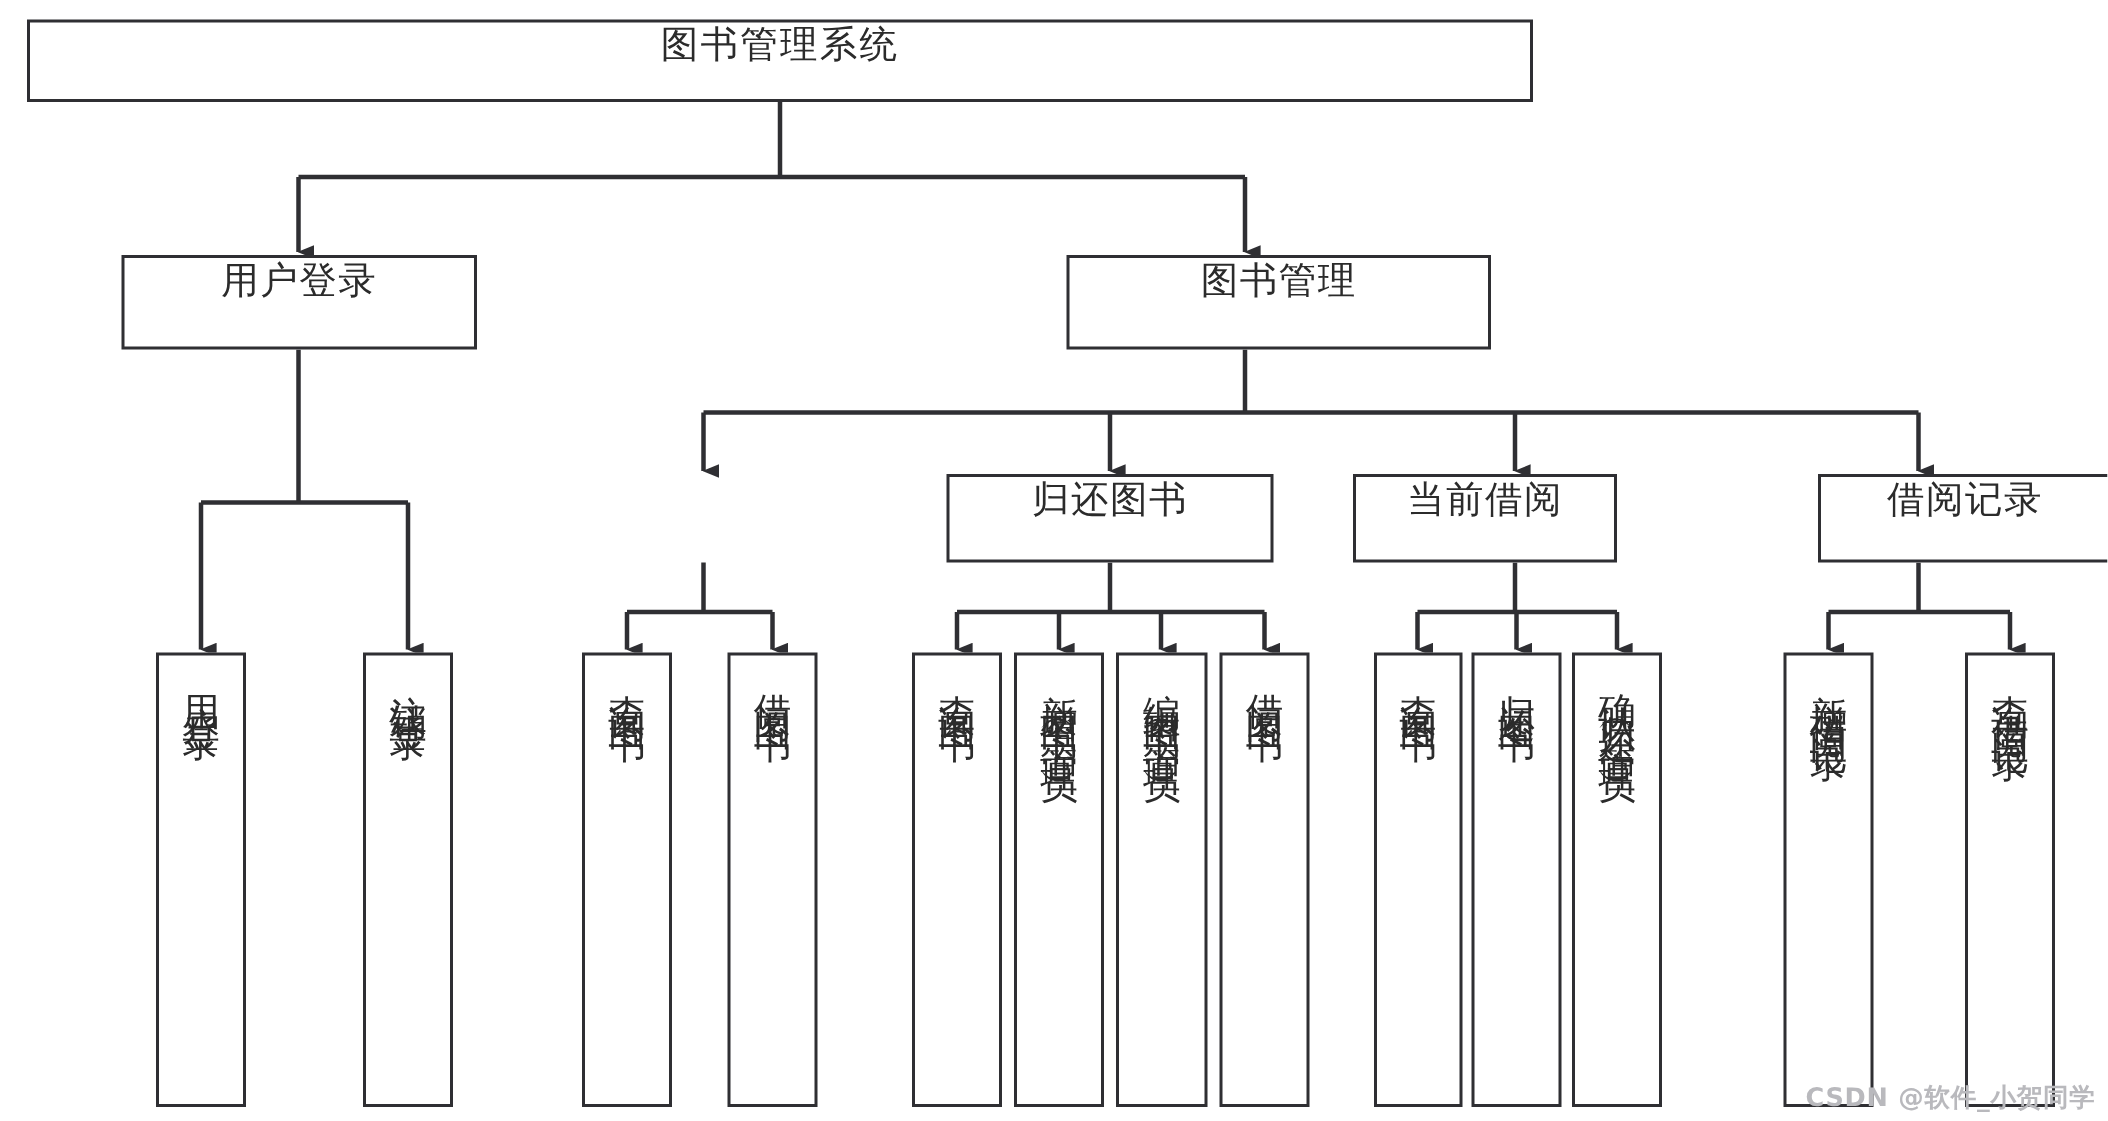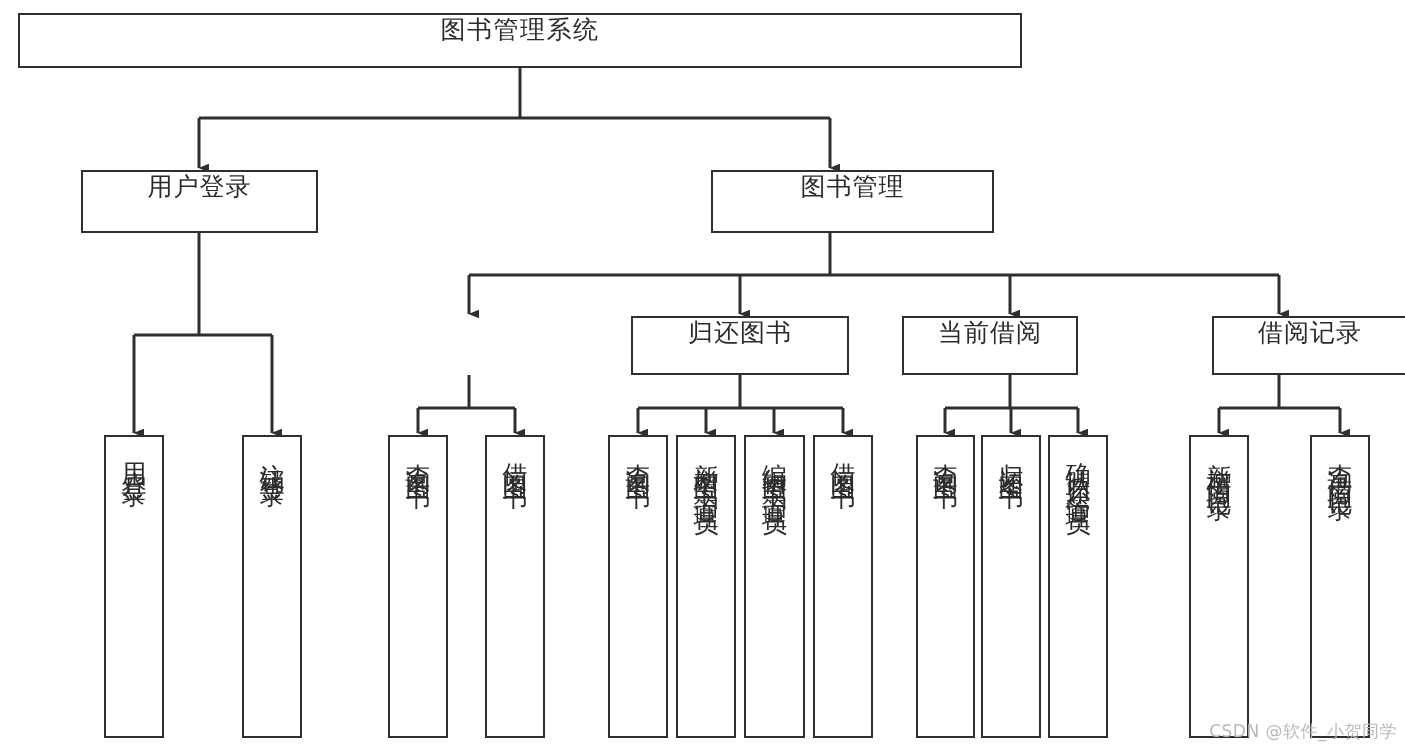--- a/index.html
+++ b/index.html
@@ -70,20 +70,21 @@
   }
   .watermark {
     position: absolute;
     right: 8px;
     bottom: 4px;
     font-size: 17px;
     color: #b9b9bd;
     letter-spacing: 0.5px;
     white-space: nowrap;
     font-family: "DejaVu Sans", "Liberation Sans", sans-serif;
+    font-weight: bold;
   }
 </style>
 </head>
 <body>
 
 <div id="canvas">
 
   <svg class="wires" viewBox="0 0 1405 747" xmlns="http://www.w3.org/2000/svg">
     <defs>
       <marker id="arw" markerWidth="9" markerHeight="11" refX="4.5" refY="10.4" orient="auto" markerUnits="userSpaceOnUse">

